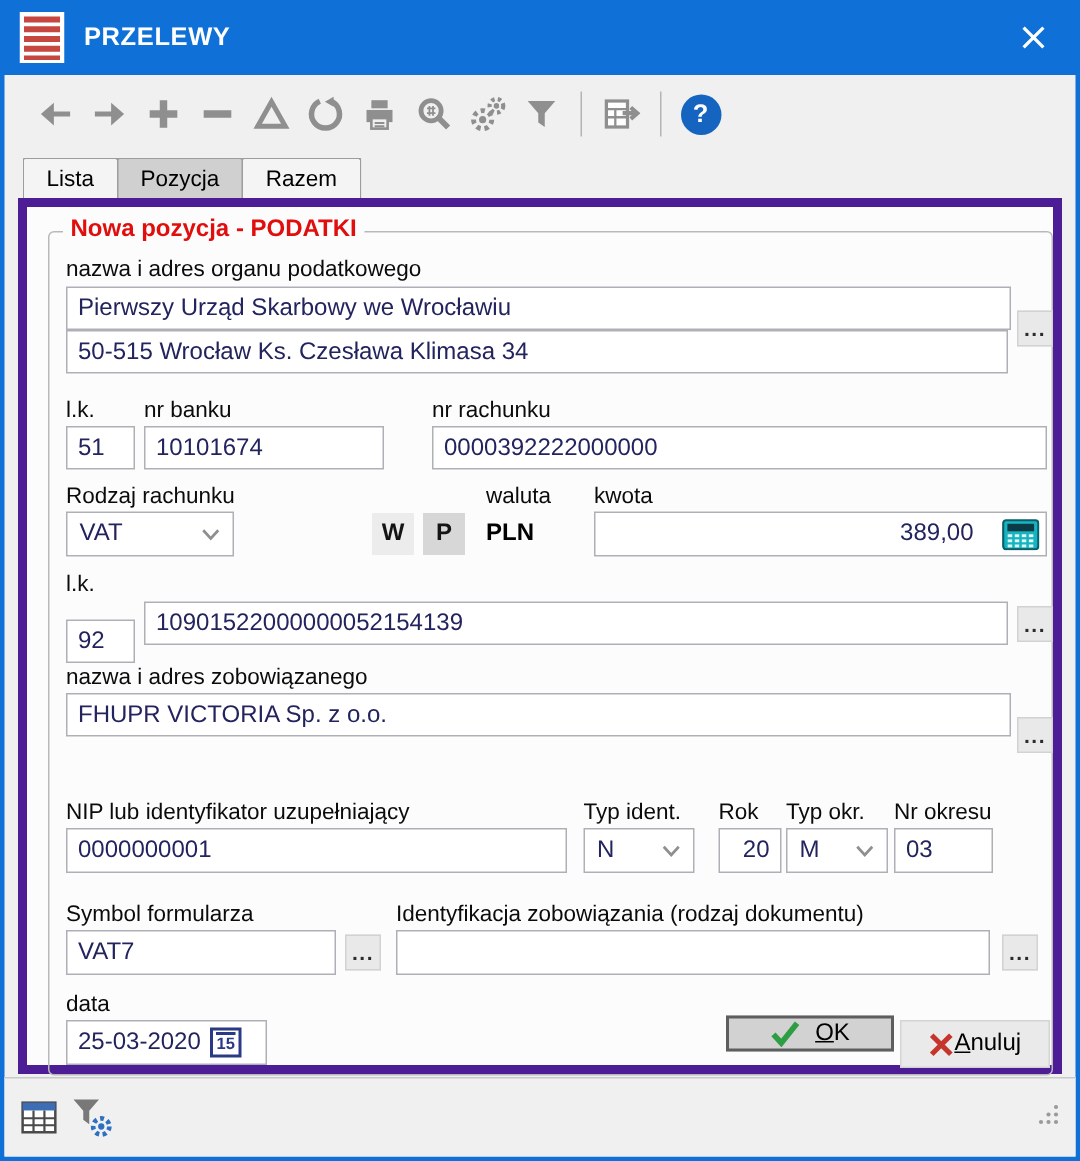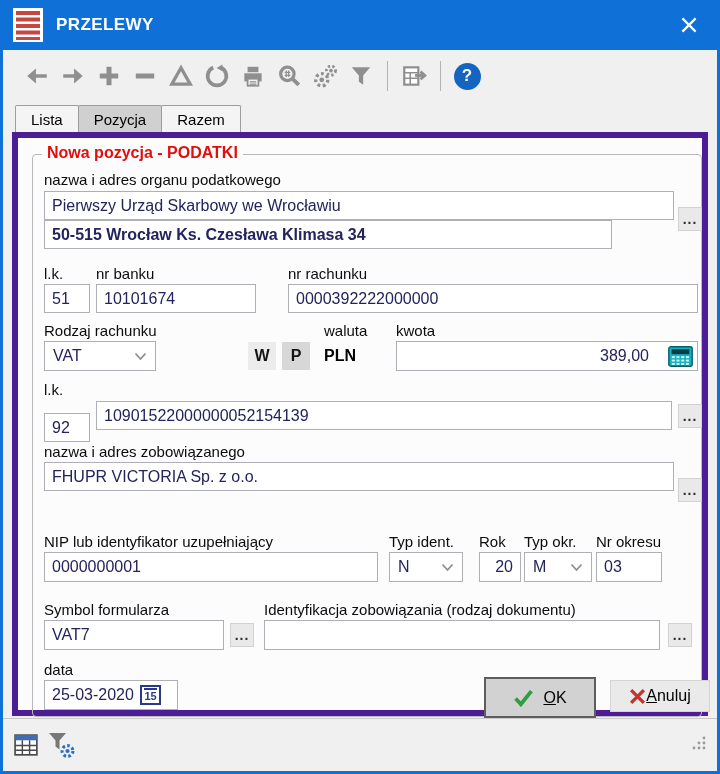--- a/index.html
+++ b/index.html
@@ -30,21 +30,21 @@
   .inp.right{justify-content:flex-end;}
   .dots{position:absolute;background:#e9e9e9;border:1px solid #d2d2d2;color:#2c2c2c;font-weight:bold;font-size:14px;letter-spacing:1px;display:flex;align-items:center;justify-content:center;cursor:pointer;}
   .dd{position:absolute;background:#ffffff;border:1px solid #aeb0b6;color:#23235e;font-size:16px;display:flex;align-items:center;padding:0 8px;cursor:pointer;}
   .dd .chev{margin-left:auto;}
   .sqbtn{position:absolute;width:28px;height:28px;display:flex;align-items:center;justify-content:center;font-weight:bold;font-size:16px;color:#141414;cursor:pointer;}
   .boldtxt{position:absolute;font-weight:bold;font-size:16px;color:#000;}
   .calcbtn{position:absolute;cursor:pointer;display:flex;}
   .calico{margin-left:auto;width:21px;height:20px;border:2px solid #2b3a86;background:#fff;display:flex;align-items:center;justify-content:center;cursor:pointer;flex:none;}
   .calico span{font-size:11px;font-weight:bold;color:#2b3a86;border-top:2px solid #2b3a86;padding-top:0px;line-height:12px;}
   .okbtn{position:absolute;background:#d2d2d2;border:2px solid #5e5e5e;display:flex;align-items:center;justify-content:center;gap:9px;font-size:16px;color:#000;cursor:pointer;}
-  .cancelbtn{position:absolute;background:#eaeaea;border:1px solid #d4d4d4;display:flex;align-items:center;justify-content:center;gap:0;font-size:16px;color:#000;cursor:pointer;margin-left:10px;}
+  .cancelbtn{position:absolute;background:#eaeaea;border:1px solid #d4d4d4;display:flex;align-items:center;justify-content:center;gap:0;font-size:16px;color:#000;cursor:pointer;}
   .accel{text-decoration:underline;}
   
   .statusbar{position:absolute;left:0;right:0;bottom:0;height:53px;background:#f0f0f0;border-top:1px solid #c9c9c9;display:flex;align-items:center;padding:0 10px;gap:7px;}
   .grip{margin-left:auto;}
 </style>
 </head>
 <body>
 
 <div id="window">
 
@@ -151,21 +151,21 @@
       <div class="tab active">Pozycja</div>
       <div class="tab">Razem</div>
     </div>
 
     <div class="panel">
       <div class="groupbox"></div>
       <div class="grouptitle">Nowa pozycja - PODATKI</div>
 
       <div class="lbl" style="left:26px;top:33px;">nazwa i adres organu podatkowego</div>
       <div class="inp" style="left:26px;top:53px;width:630px;height:29px;">Pierwszy Urząd Skarbowy we Wrocławiu</div>
-      <div class="inp" style="left:26px;top:82px;width:568px;height:29px;font-weight:bold;">50-515 Wrocław Ks. Czesława Klimasa 34</div>
+      <div class="inp" style="left:26px;top:82px;width:628px;height:29px;">50-515 Wrocław Ks. Czesława Klimasa 34</div>
       <div class="dots" style="left:660px;top:69px;width:24px;height:24px;">...</div>
 
       <div class="lbl" style="left:26px;top:127px;">l.k.</div>
       <div class="lbl" style="left:78px;top:127px;text-align:right;">nr banku</div>
       <div class="lbl" style="left:270px;top:127px;">nr rachunku</div>
       <div class="inp" style="left:26px;top:146px;width:46px;height:29px;">51</div>
       <div class="inp" style="left:78px;top:146px;width:160px;height:29px;">10101674</div>
       <div class="inp" style="left:270px;top:146px;width:410px;height:29px;">0000392222000000</div>
 
       <div class="lbl" style="left:26px;top:184px;">Rodzaj rachunku</div>
@@ -239,21 +239,21 @@
       <div class="inp" style="left:246px;top:482px;width:396px;height:30px;"></div>
       <div class="dots" style="left:650px;top:485px;width:24px;height:24px;">...</div>
 
       <div class="lbl" style="left:26px;top:523px;">data</div>
       <div class="inp" style="left:26px;top:542px;width:134px;height:30px;padding-right:16px;">
         <span>25-03-2020</span>
         <span class="calico">
             <span>15</span>
           </span>
       </div>
-      <div class="okbtn" style="left:466px;top:539px;width:112px;height:41px;">
+      <div class="okbtn" style="left:466px;top:539px;width:112px;height:24px;">
         <svg width="21" height="18" viewBox="0 0 20 17">
             <path d="M2.5 9l5 5.5L17.5 2" fill="none" stroke="#2f9e43" stroke-width="3.6"></path>
           </svg>
         <span><span class="accel">O</span><span>K</span></span>
       </div>
       <div class="cancelbtn" style="left:582px;top:542px;width:100px;height:32px;">
         <svg width="17" height="17" viewBox="0 0 16 16">
             <path d="M2 2l12 12M14 2L2 14" stroke="#c5352c" stroke-width="3.2" fill="none"></path>
           </svg>
         <span><span class="accel">A</span><span>nuluj</span></span>

